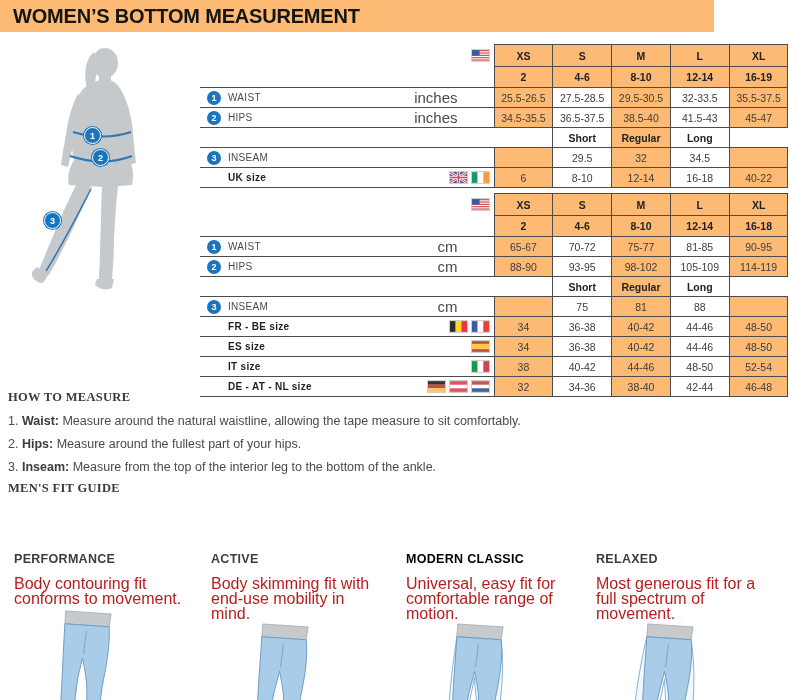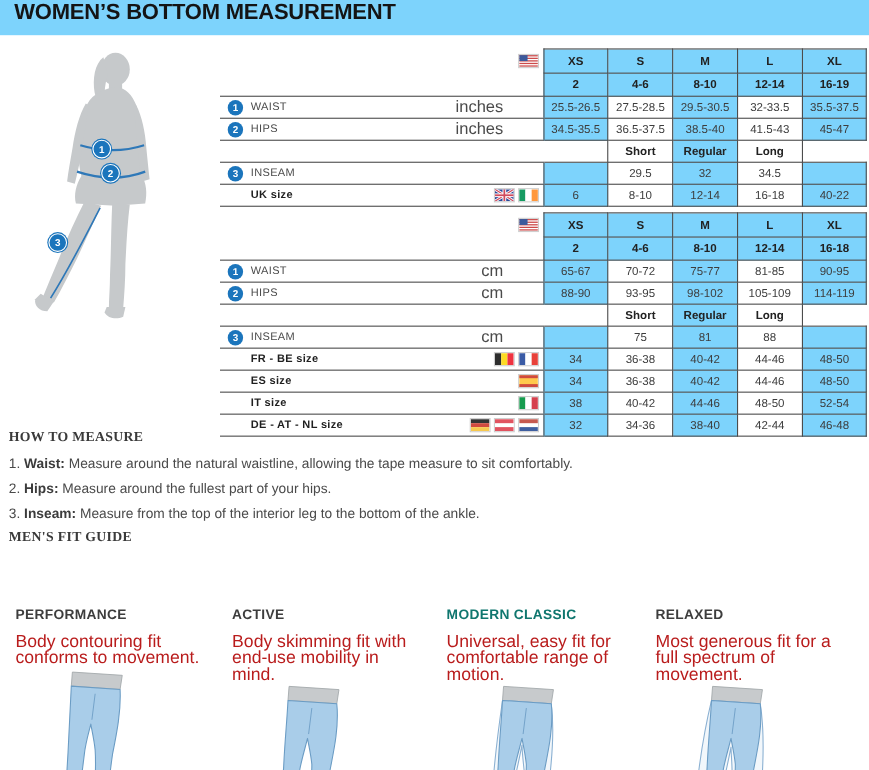--- a/index.html
+++ b/index.html
@@ -1,37 +1,37 @@
 <!DOCTYPE html>
 <html><head>
 <meta charset="utf-8">
 <style>
   html,body{margin:0;padding:0;background:#fff;}
   body{font-family:"Liberation Sans",sans-serif;width:790px;height:700px;overflow:hidden;position:relative;}
 
   
-  .page-header{position:absolute;left:0;top:0;width:790px;height:32px;background:#7dd3fc;display:flex;align-items:flex-start;}
+  .page-header{position:absolute;left:0;top:0;width:714px;height:32px;background:#fdba74;display:flex;align-items:center;}
   .page-title{font-size:20px;font-weight:700;color:#141414;letter-spacing:-0.2px;padding-left:13px;}
 
   
   .figure-wrap{position:absolute;left:15px;top:46px;width:180px;height:250px;}
   .figure-wrap svg{display:block;}
   .fig-badge{position:absolute;width:15px;height:15px;border-radius:50%;background:#1b75bc;color:#fff;
     font-size:9px;font-weight:700;display:flex;align-items:center;justify-content:center;border:1px solid #fff;box-shadow:0 0 0 1px #1b75bc;}
 
   
   .tables-col{position:absolute;left:200px;top:44px;width:588px;}
   table.sz{border-collapse:collapse;table-layout:fixed;width:588px;font-size:10.5px;color:#3d3d3d;}
   table.sz + table.sz{margin-top:5px;}
   col.c-label{width:294px;}
   col.c-dat{width:58.8px;}
   table.sz td{padding:0;height:19px;vertical-align:middle;}
   tr.r-h1 td{height:21px;} tr.r-h2 td{height:20px;}
   .dc{border:1px solid #4c4c4c;text-align:center;background:#fff;}
-  .dc.g{background:#7dd3fc;}
+  .dc.g{background:#fdba74;}
   .dc.hb{font-weight:700;color:#222;}
   .nc{border:none;background:none;}
   .lc{border:none;}
   .lc.bordered{border-top:1px solid #4c4c4c;border-bottom:1px solid #4c4c4c;}
   .lrow{display:flex;align-items:center;height:100%;padding-left:7px;}
   .lrow.end{justify-content:flex-end;}
   .badge{flex:0 0 auto;width:14px;height:14px;border-radius:50%;background:#1b75bc;color:#fff;
     font-size:9px;font-weight:700;display:inline-flex;align-items:center;justify-content:center;}
   .llab{font-size:10px;color:#4a4a4a;margin-left:7px;letter-spacing:.3px;}
   .llab.bold{font-weight:700;color:#1f1f1f;margin-left:21px;}
@@ -44,21 +44,21 @@
   .how-to{position:absolute;left:8px;top:390px;width:640px;}
   .serif-head{font-family:"Liberation Serif",serif;font-size:12.5px;font-weight:700;color:#3a3a3a;letter-spacing:.3px;}
   .measure-item{font-size:12.5px;color:#4a4a4a;margin-top:9px;line-height:14px;}
   .measure-item b{color:#3c3c3c;}
 
   
   .fit-guide{position:absolute;left:8px;top:481px;width:776px;}
   .fit-grid{display:grid;grid-template-columns:197px 195px 190px 190px;margin-top:8px;}
   .fit-col{padding-left:6px;margin-top:48px;}
   .fit-title{font-size:12.5px;font-weight:700;color:#3d3d3d;letter-spacing:.3px;}
-  .fit-title.hl{color:#0f766e;}
+  .fit-title.hl{color:#000000;}
   .fit-desc{font-size:16px;color:#b91c1c;line-height:15px;margin-top:10px;padding-right:14px;min-height:32px;}
   .legs{display:block;margin-top:1px;}
 </style>
 </head>
 <body>
 
 <div class="page-header">
   <div class="page-title">WOMEN’S BOTTOM MEASUREMENT</div>
 </div>
 

